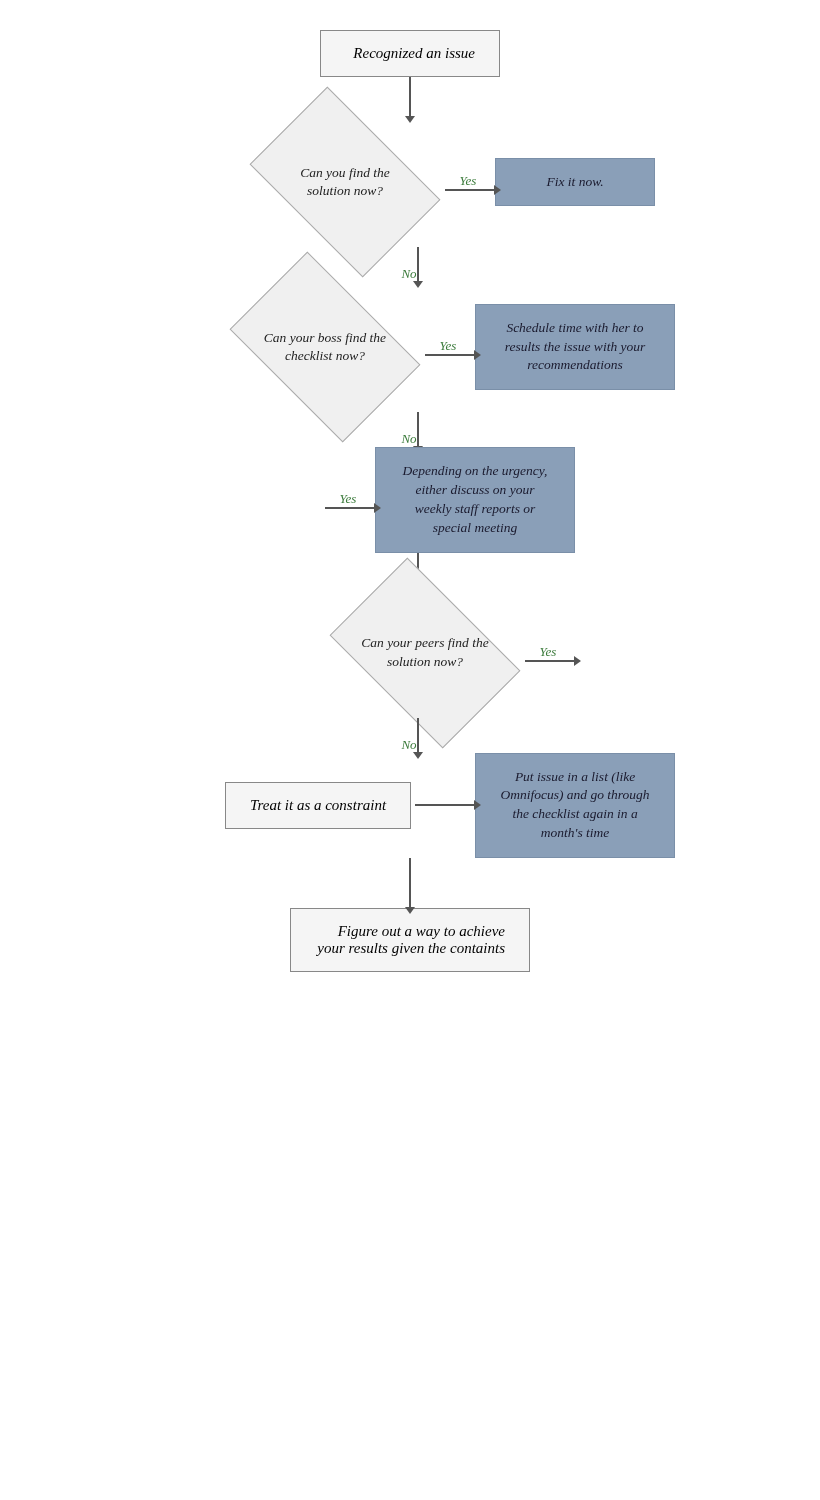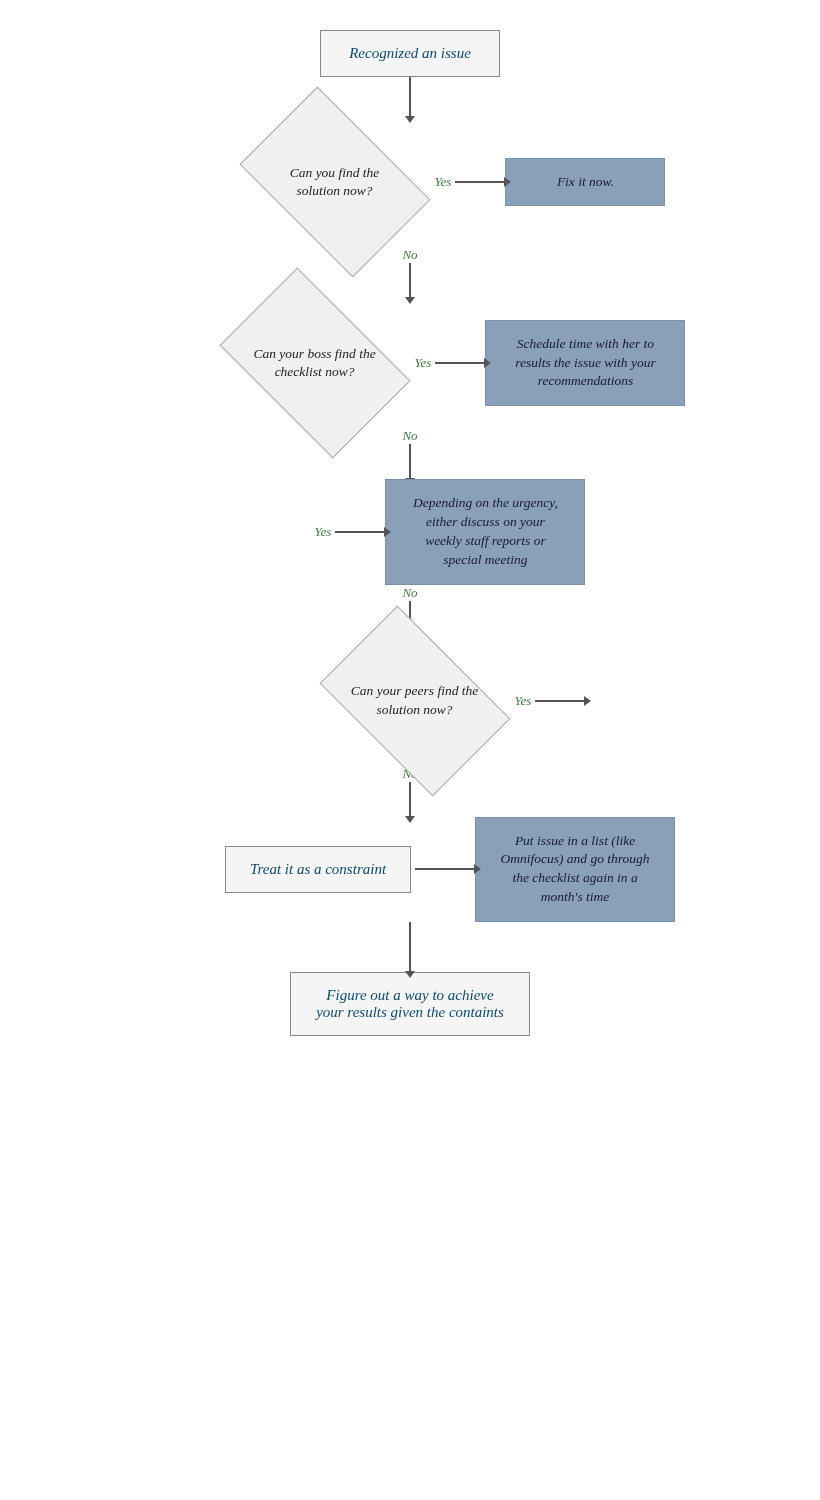--- a/index.html
+++ b/index.html
@@ -17,24 +17,24 @@
       align-items: center;
       padding: 30px 0 40px 0;
       position: relative;
     }
 
     
     .rect-box {
       border: 1.5px solid #888;
       background: #f5f5f5;
       padding: 14px 24px;
-      text-align: center;
+      text-align: right;
       font-style: italic;
       font-size: 15px;
-      color: #0c4a6e;
+      color: #000000;
       min-width: 180px;
       max-width: 220px;
     }
 
     
     .diamond-wrapper {
       position: relative;
       width: 200px;
       height: 130px;
       display: flex;
@@ -100,20 +100,21 @@
       align-items: center;
       position: relative;
       width: 100%;
       justify-content: center;
     }
 
     .h-arrow-container {
       display: flex;
       align-items: center;
       position: relative;
+      flex-direction: column;
     }
 
     .h-arrow-line {
       height: 2px;
       background: #555;
       position: relative;
     }
     .h-arrow-line::after {
       content: '';
       position: absolute;
@@ -135,21 +136,20 @@
 
     .no-label {
       color: #3a7a3a;
       font-style: italic;
       font-size: 13px;
       text-align: center;
     }
 
     .no-section {
       display: flex;
-      flex-direction: column;
       align-items: flex-end;
     }
 
     
     .rect-row {
       display: flex;
       align-items: center;
       justify-content: center;
       width: 100%;
     }

